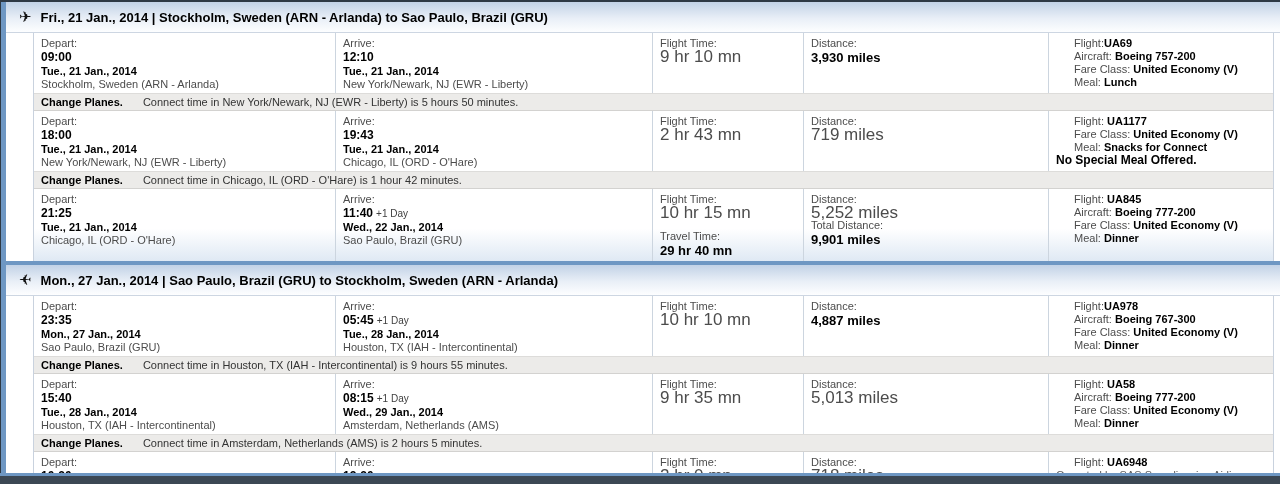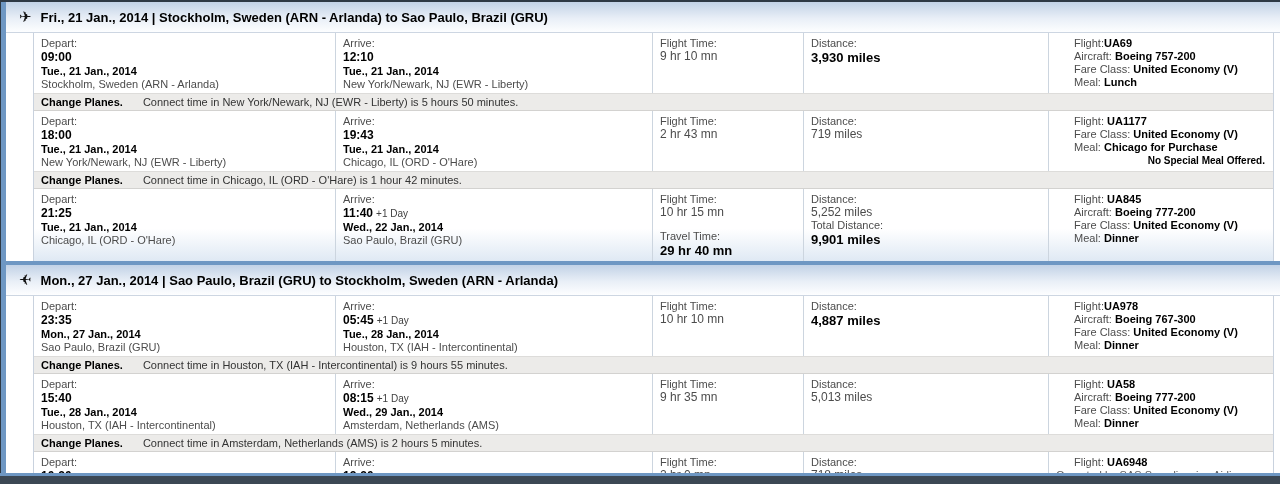--- a/index.html
+++ b/index.html
@@ -20,27 +20,27 @@
   .seg-row.fade{background:linear-gradient(to bottom,#ffffff 55%,#dfe9f4 100%);}
   .rh53{min-height:53px;} .rh54{min-height:54px;} .rh70{min-height:70px;} .rh62{min-height:62px;}
   .cell{padding:4px 8px 2px 7px;box-sizing:border-box;}
   .cell+.cell{border-left:1px solid #ccd5df;}
   .lbl{font-size:11px;color:#4c4c4c;line-height:13px;}
   .time-line{line-height:15px;}
   .time{font-size:12px;font-weight:bold;color:#000;}
   .plus{font-size:10px;color:#3e3e3e;}
   .date{font-size:11px;font-weight:bold;color:#000;line-height:13px;}
   .loc{font-size:11px;color:#4c4c4c;line-height:13px;}
-  .val{font-size:12px;color:#4c4c4c;line-height:13px;}
+  .val{font-size:17px;color:#4c4c4c;line-height:13px;}
   .big{font-size:13px;font-weight:bold;color:#000;line-height:16px;}
   .gap{height:11px;}
   .fline{font-size:11px;color:#4c4c4c;line-height:13px;padding-left:18px;}
   .fv{font-weight:bold;color:#000;}
   .op{font-size:11px;color:#5a5a5a;line-height:13px;}
-  .nsm{font-size:10px;font-weight:bold;color:#000;line-height:13px;text-align:right;}
+  .nsm{font-size:12px;font-weight:bold;color:#000;line-height:13px;}
   
   .cp-row{background:#ecebe9;border-top:1px solid #dddcda;border-bottom:1px solid #d3d2d0;height:18px;box-sizing:border-box;
     display:flex;align-items:center;gap:20px;padding-left:7px;}
   .cp-bold{font-weight:bold;color:#000;font-size:11px;white-space:nowrap;}
   .cp-text{color:#333;font-size:11px;white-space:nowrap;}
   
   .section-divider{height:4px;background:#6e97c3;}
   .bottom-bar{position:absolute;left:0;right:0;bottom:0;z-index:6;}
   .bottom-blue{height:3px;background:#6e97c3;}
   .bottom-dark{height:8px;background:#3c4854;}
@@ -112,21 +112,21 @@
             <div class="lbl">Flight Time:</div>
             <div class="val">2 hr 43 mn</div>
           </div>
           <div class="cell">
             <div class="lbl">Distance:</div>
             <div class="val">719 miles</div>
           </div>
           <div class="cell">
             <div class="fline"><span class="lbl">Flight:</span> <span class="fv">UA1177</span></div>
             <div class="fline"><span class="lbl">Fare Class:</span> <span class="fv">United Economy (V)</span></div>
-            <div class="fline"><span class="lbl">Meal:</span> <span class="fv">Chicago for Purchase</span></div>
+            <div class="fline"><span class="lbl">Meal:</span> <span class="fv">Snacks for Connect</span></div>
             <div class="nsm">No Special Meal Offered.</div>
           </div>
         </div>
 
         <div class="cp-row">
           <span class="cp-bold">Change Planes.</span>
           <span class="cp-text">Connect time in Chicago, IL (ORD - O'Hare) is 1 hour 42 minutes.</span>
         </div>
 
         <div class="seg-row rh70 fade">

